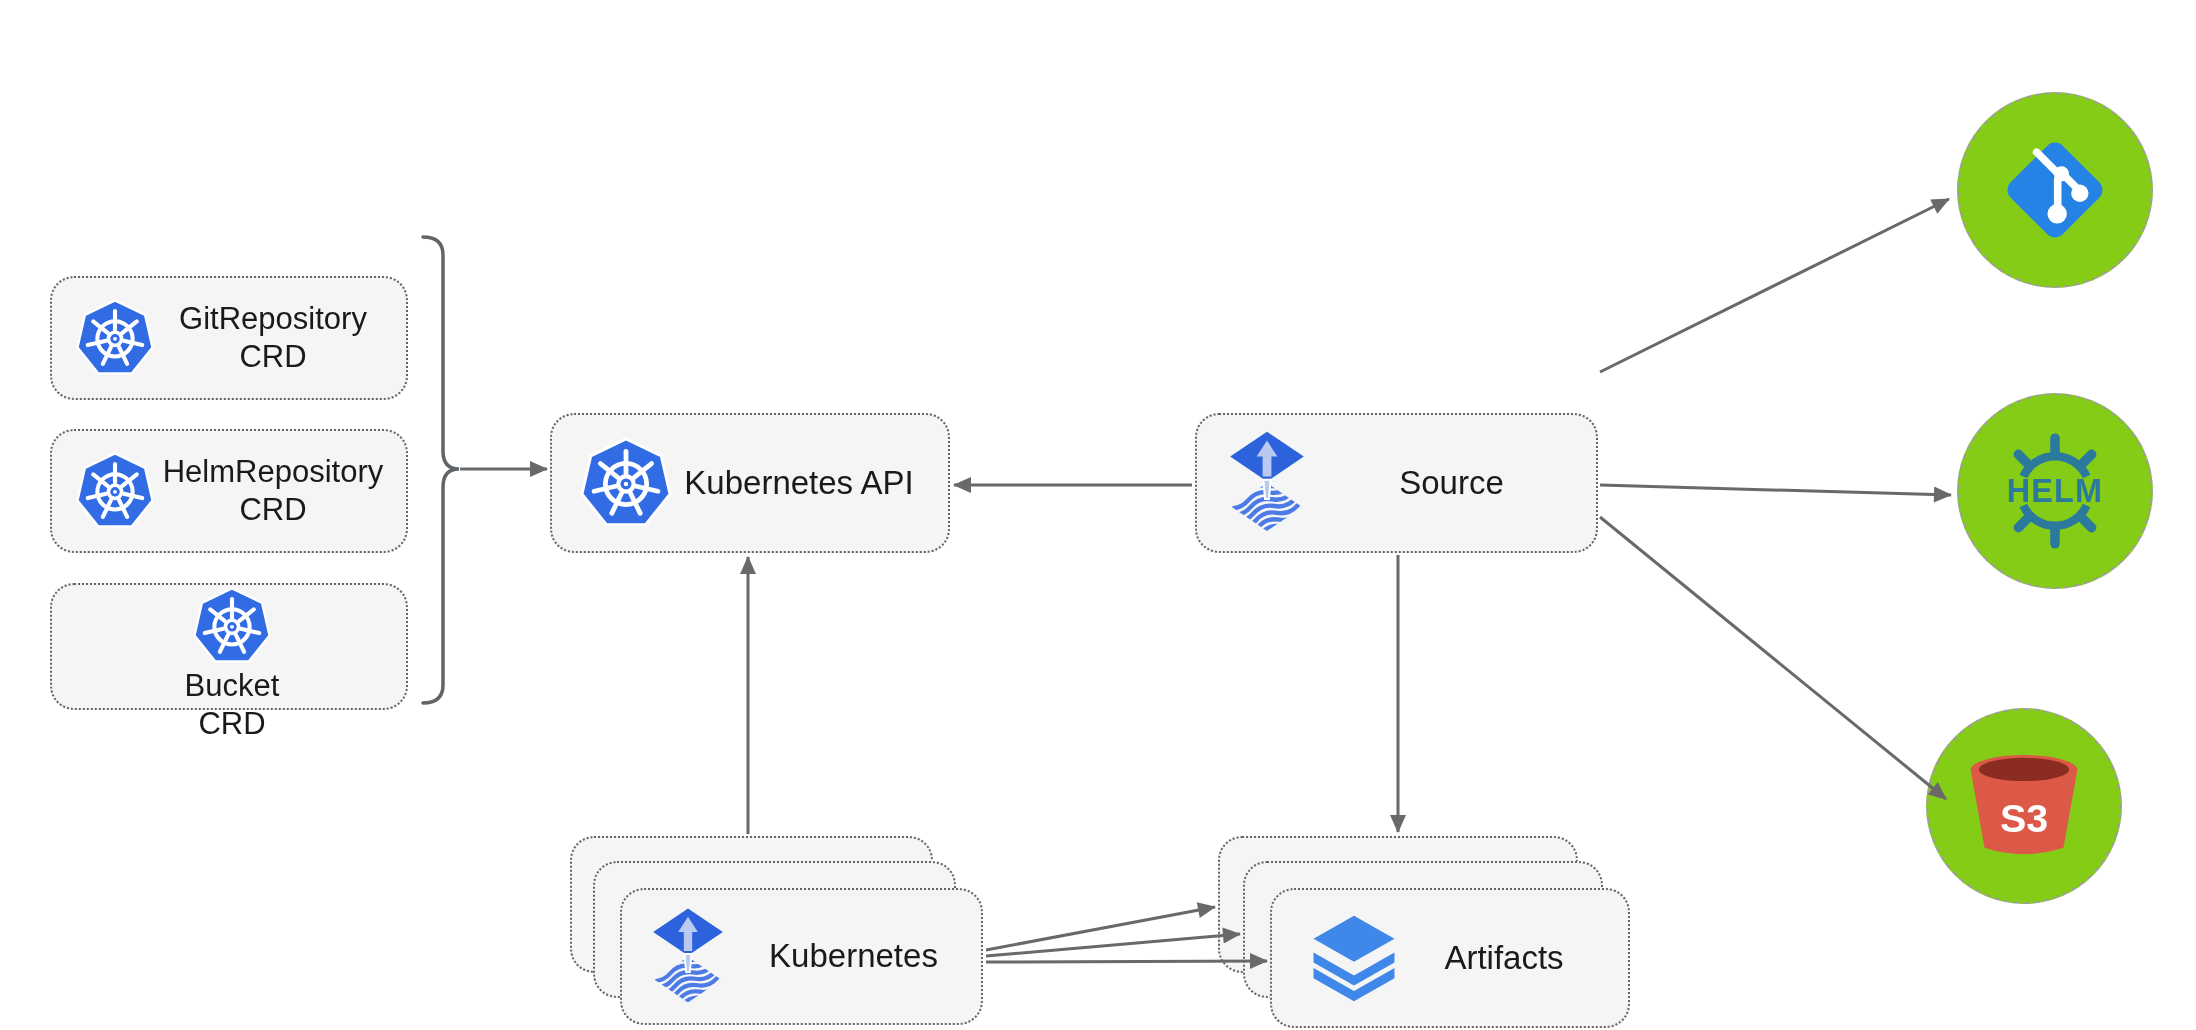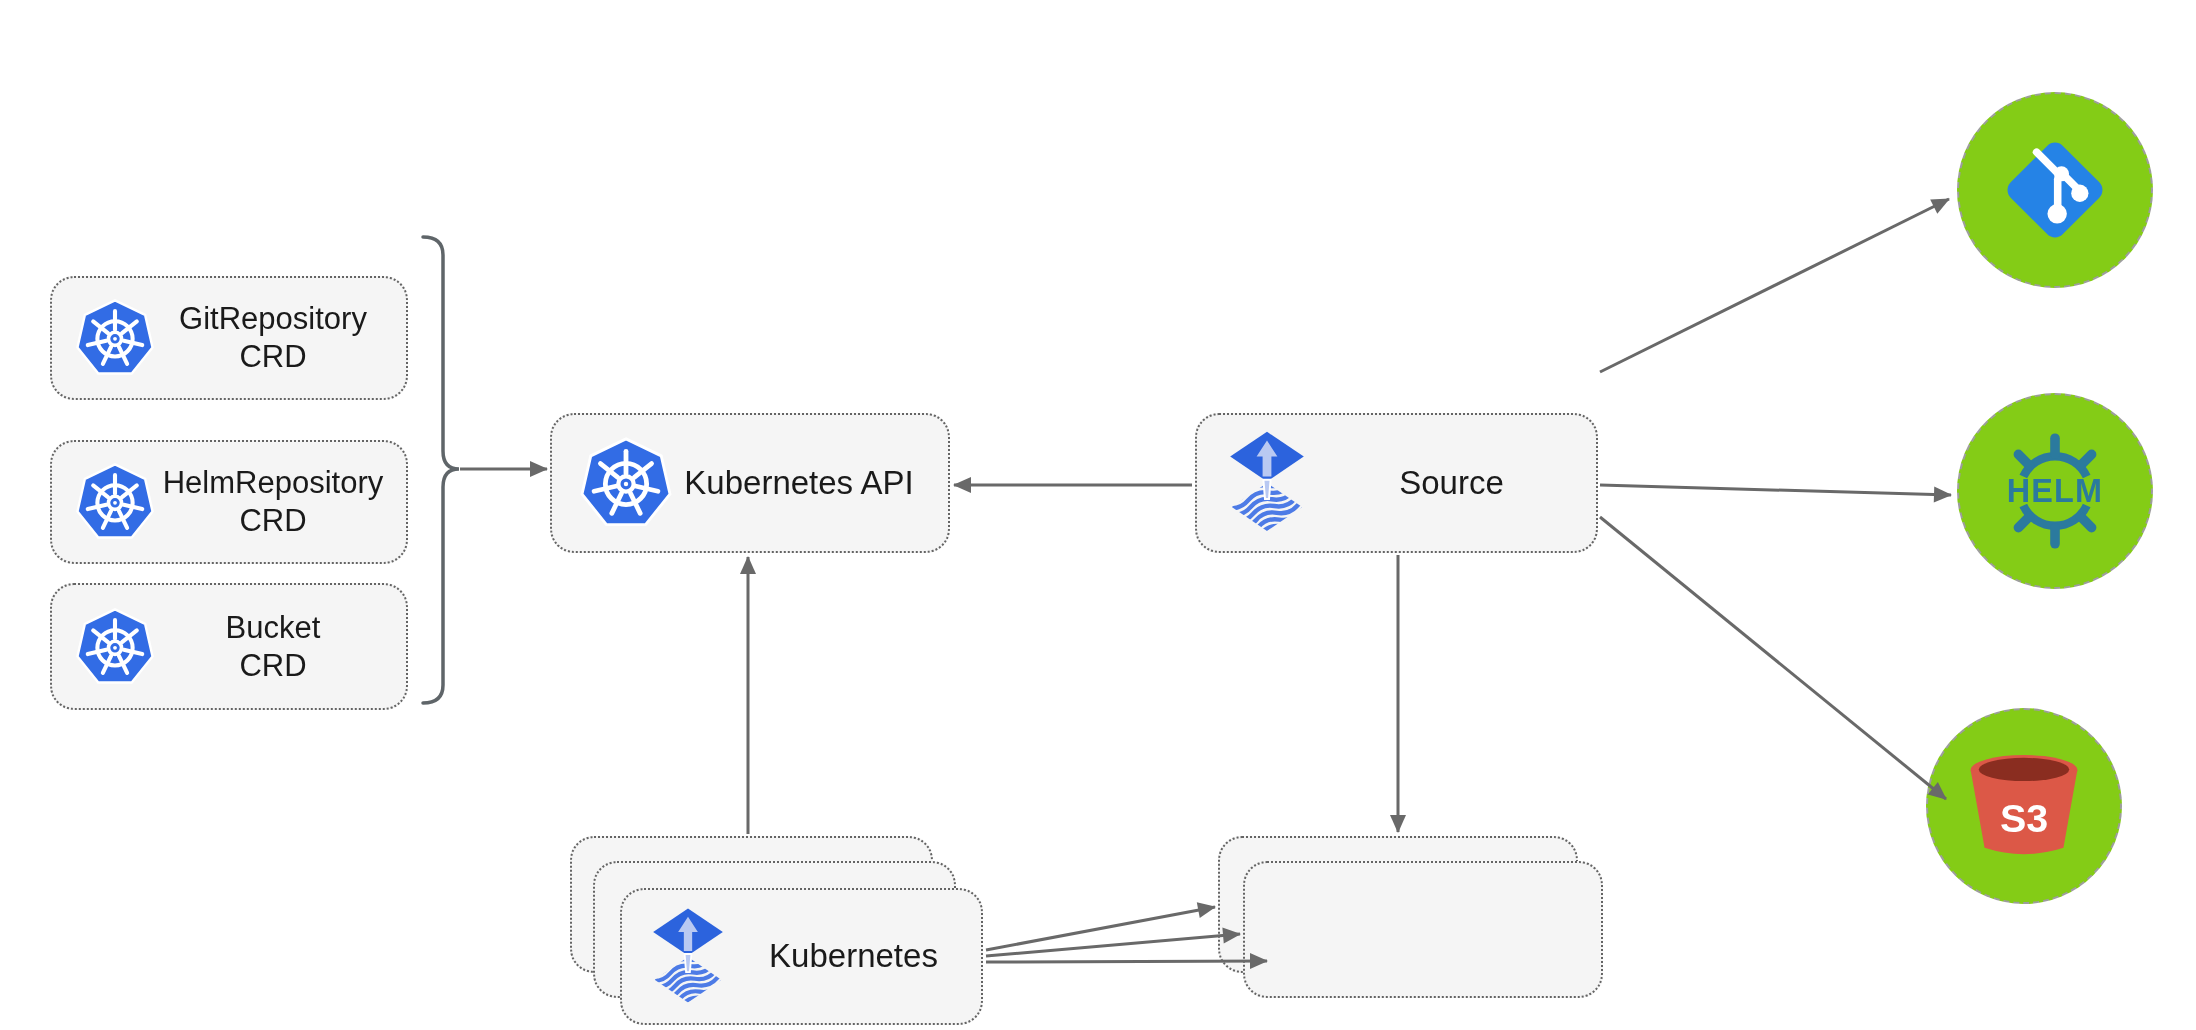--- a/index.html
+++ b/index.html
@@ -77,31 +77,31 @@
   <div class="node crd" style="left:50px;top:228px;width:358px;height:124px;padding-left:22px;padding-right:16px;">
     <svg class="ico" width="82" height="82">
         <use href="#sym-k8s"></use>
       </svg>
     <div class="label">
       <div>GitRepository</div>
       <div>CRD</div>
     </div>
   </div>
 
-  <div class="node crd" style="left:50px;top:392px;width:358px;height:124px;padding-left:22px;padding-right:16px;">
+  <div class="node crd" style="left:50px;top:381px;width:358px;height:124px;padding-left:22px;padding-right:16px;">
     <svg class="ico" width="82" height="82">
         <use href="#sym-k8s"></use>
       </svg>
     <div class="label">
       <div>HelmRepository</div>
       <div>CRD</div>
     </div>
   </div>
 
-  <div class="node crd" style="left:50px;top:535px;width:358px;height:127px;padding-left:22px;padding-right:16px;">
+  <div class="node crd" style="left:50px;top:535px;width:358px;height:127px;padding-left:22px;padding-right:16px;flex-direction:column;">
     <svg class="ico" width="82" height="82">
         <use href="#sym-k8s"></use>
       </svg>
     <div class="label">
       <div>Bucket</div>
       <div>CRD</div>
     </div>
   </div>
 
   <div class="node" style="left:550px;top:365px;width:400px;height:140px;padding-left:26px;padding-right:24px;">
@@ -128,20 +128,28 @@
     <svg class="ico" width="76" height="100">
         <use href="#sym-flux"></use>
       </svg>
     <div class="label">
       <div>Kubernetes</div>
     </div>
   </div>
 
   <div class="node" style="left:1218px;top:788px;width:360px;height:137px;z-index:1;"></div>
   <div class="node" style="left:1243px;top:813px;width:360px;height:137px;z-index:2;"></div>
+  <div class="node" style="left:1270px;top:840px;width:360px;height:140px;z-index:3;padding-left:36px;padding-right:20px;">
+    <svg class="ico" width="92" height="92">
+        <use href="#sym-layers"></use>
+      </svg>
+    <div class="label">
+      <div>Artifacts</div>
+    </div>
+  </div>
 
   <div class="circle" style="left:1957px;top:44px;">
     <svg width="108" height="108" viewBox="0 0 100 100">
       <rect x="16" y="16" width="68" height="68" rx="10" transform="rotate(45 50 50)" fill="#2583e6"></rect>
       <g stroke="#ffffff" stroke-width="7" stroke-linecap="round">
         <line x1="33" y1="15" x2="51" y2="33"></line>
         <line x1="58" y1="36" x2="70" y2="48"></line>
         <line x1="52.5" y1="40" x2="52.5" y2="66"></line>
       </g>
       <circle cx="56" cy="35" r="7" fill="#ffffff"></circle>

